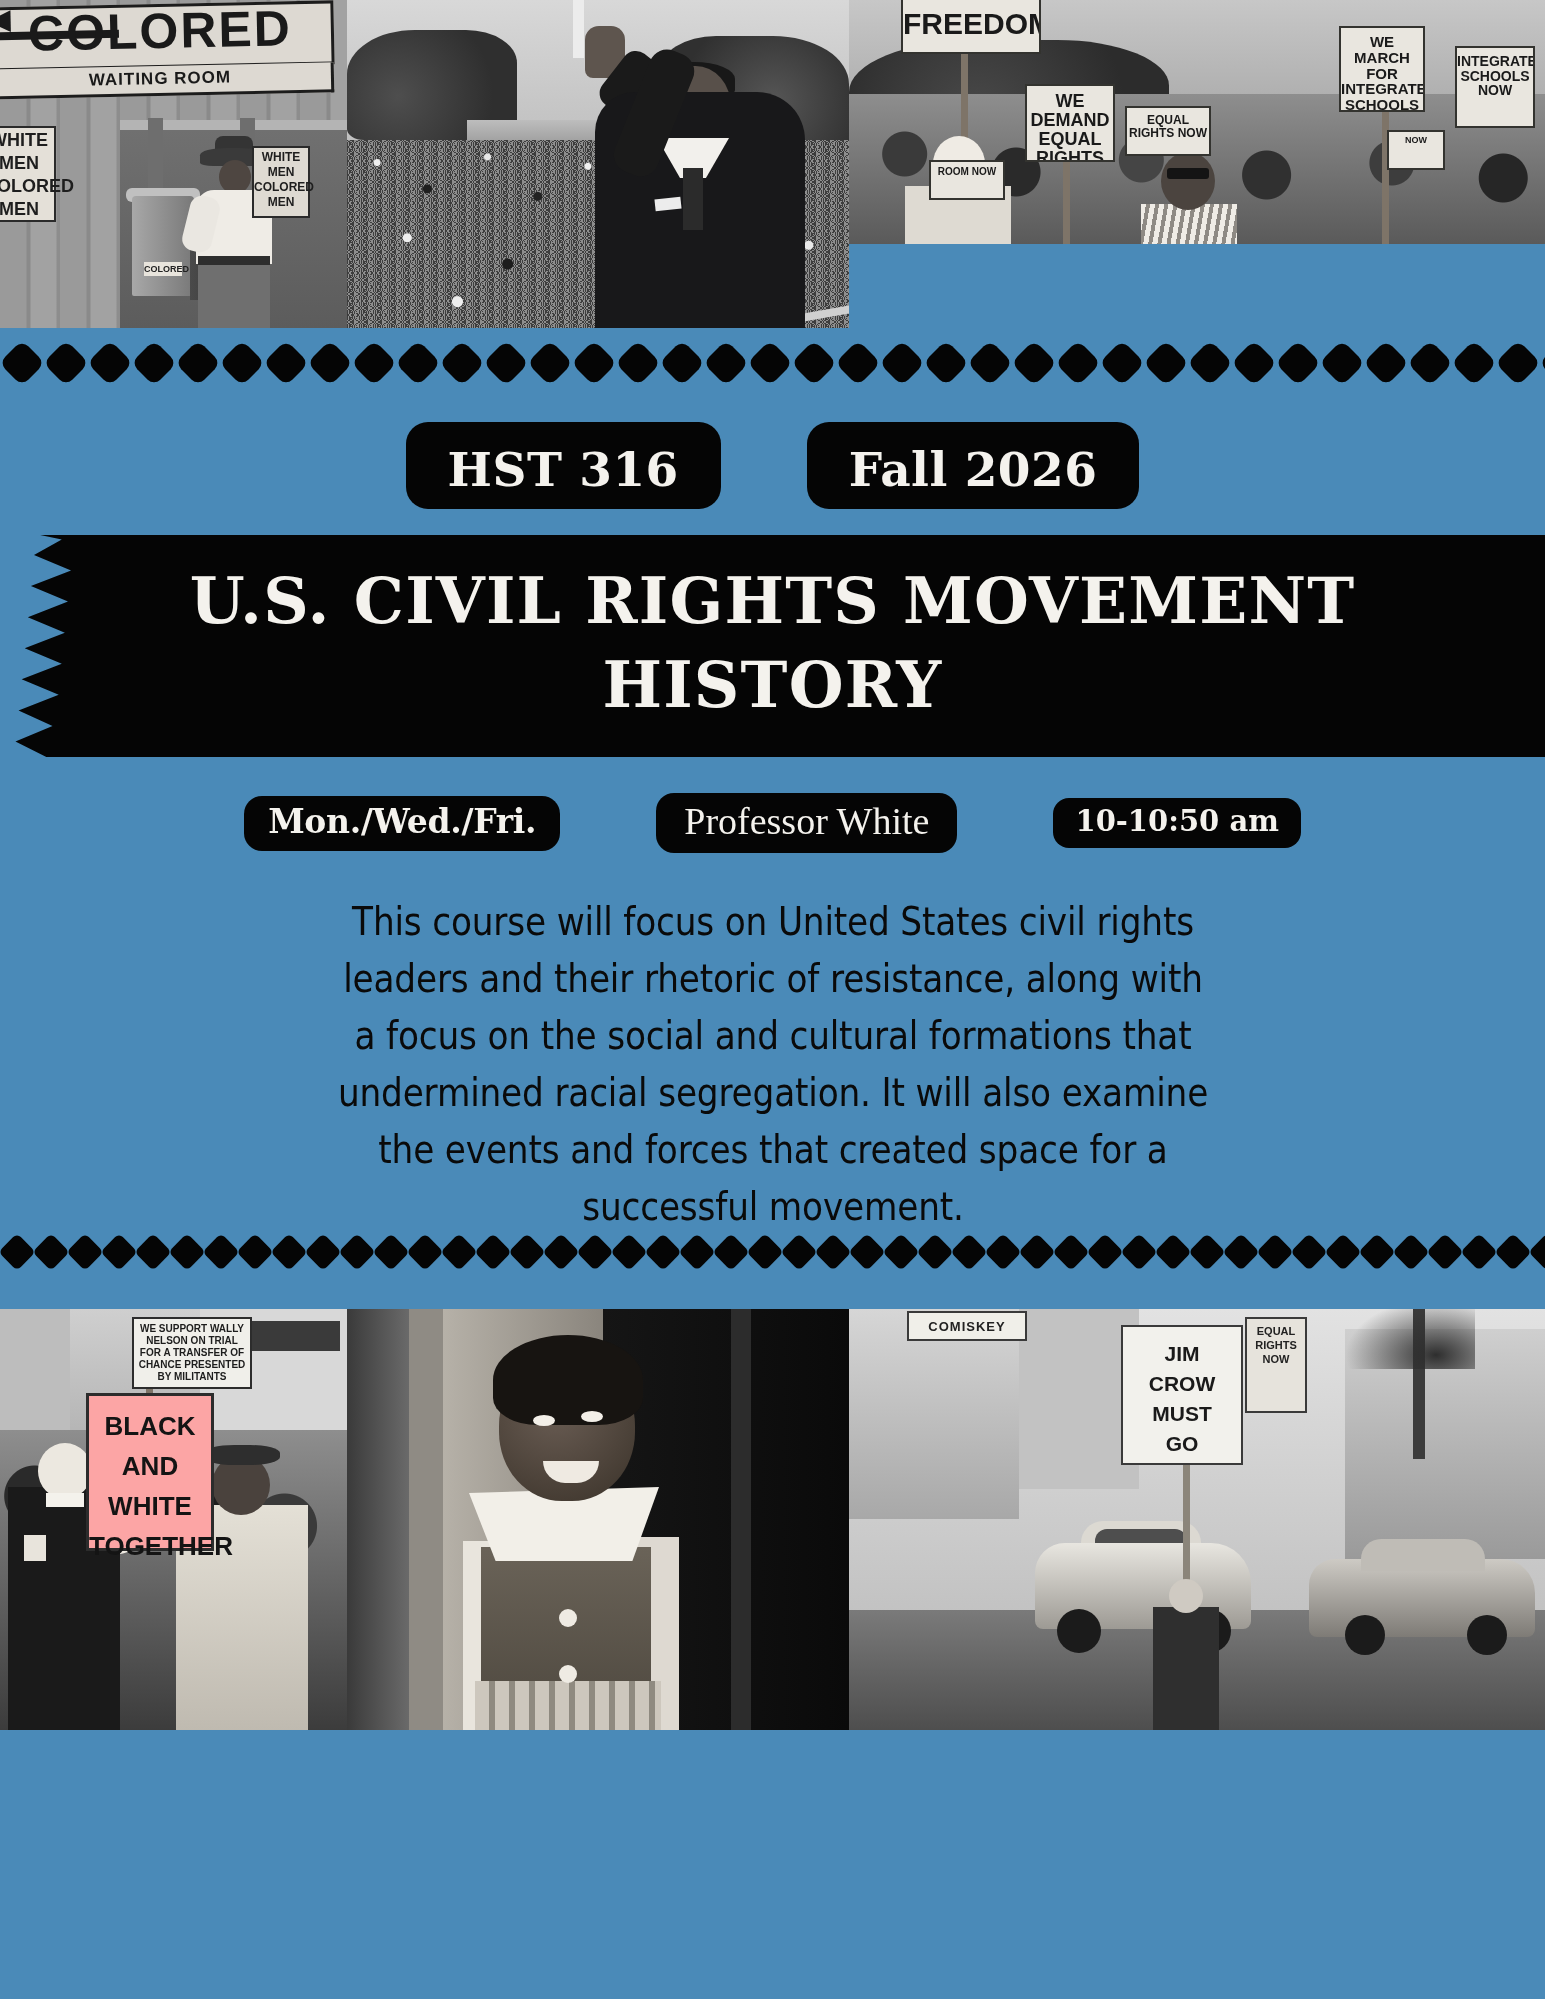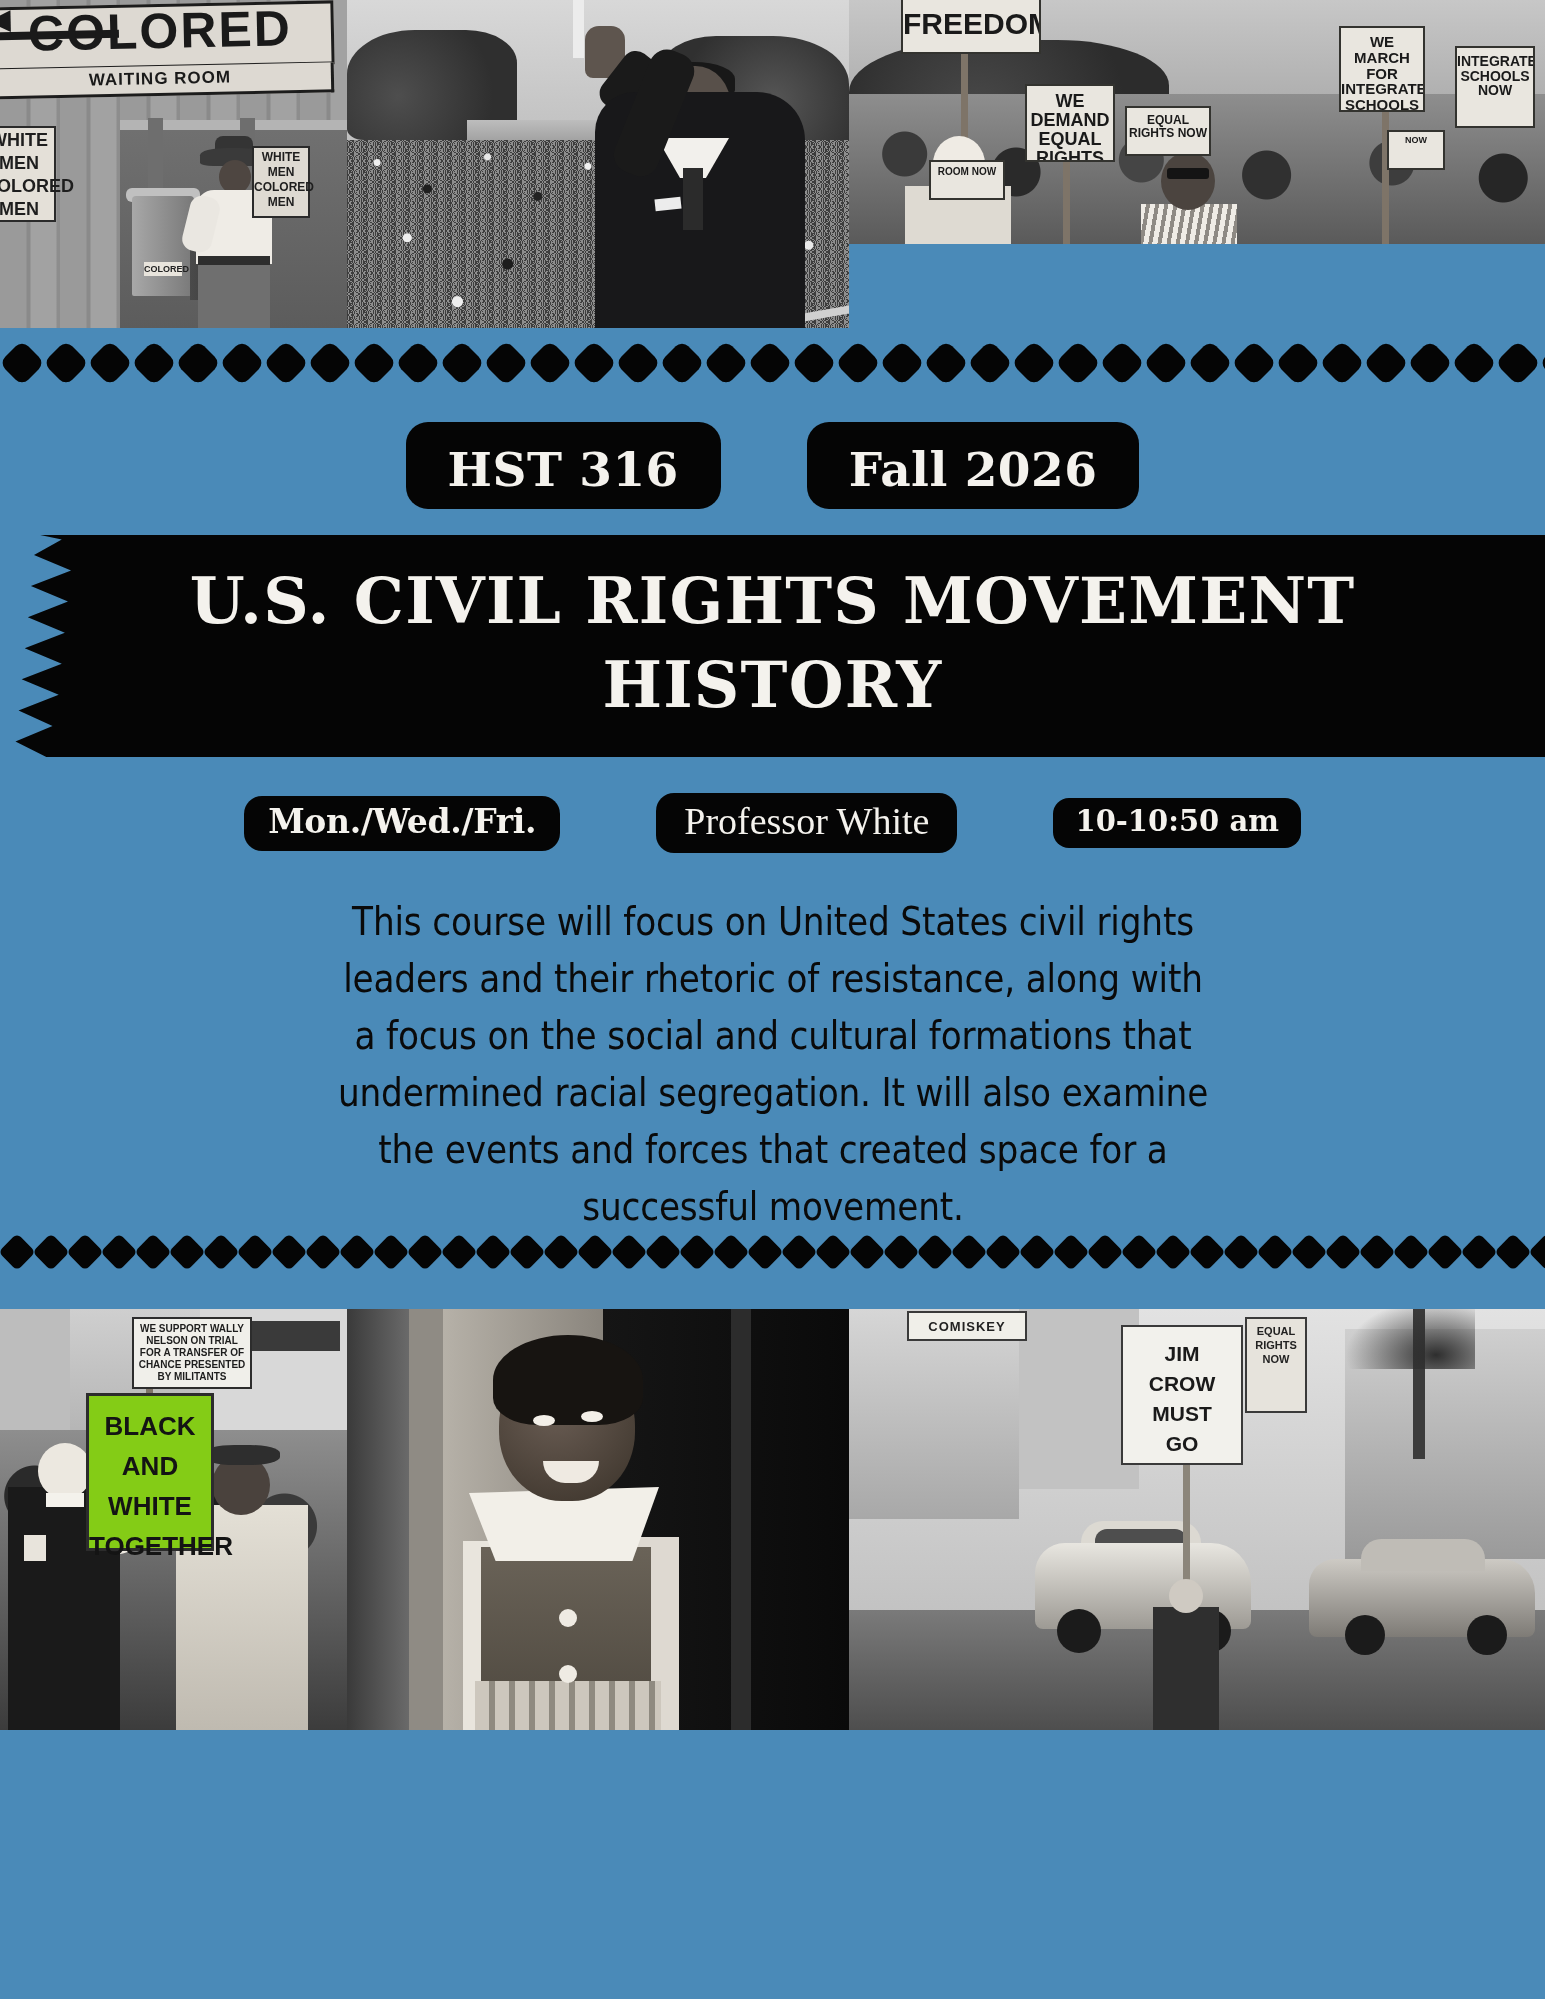--- a/index.html
+++ b/index.html
@@ -455,21 +455,21 @@
   .photo-bot-3 { width:696px; height:421px; }
   .photo-strip.bottom { height:421px;margin-top:40px; }
 
   
   .p4-bg { inset:0; background:linear-gradient(180deg,#cfcfcf,#777); }
   .p4-bld-l { left:0; top:0; width:70px; height:150px; background:#bdbdbd; }
   .p4-bld-m { left:200px; top:0; width:150px; height:140px; background:#d8d8d8; }
   .p4-bld-sign { left:244px; top:12px; width:96px; height:30px; background:#3a3a3a; }
   .p4-sign-big {
     left:86px; top:84px; width:128px; height:158px;
-    background:#84cc16; border:3px solid #2c2c2c;
+    background:#fca5a5; border:3px solid #2c2c2c;
     font-family:"Liberation Sans", sans-serif; font-weight:bold;
     color:#141414; text-align:center; font-size:26px; line-height:40px;
     padding-top:10px;
   }
   .p4-sign-top {
     left:132px; top:8px; width:120px; height:72px;
     background:#f0efea; border:2px solid #2c2c2c;
     font-family:"Liberation Sans", sans-serif; font-weight:bold;
     color:#1d1d1d; font-size:10px; line-height:12px; padding:4px 3px 0;
     text-align:center;

